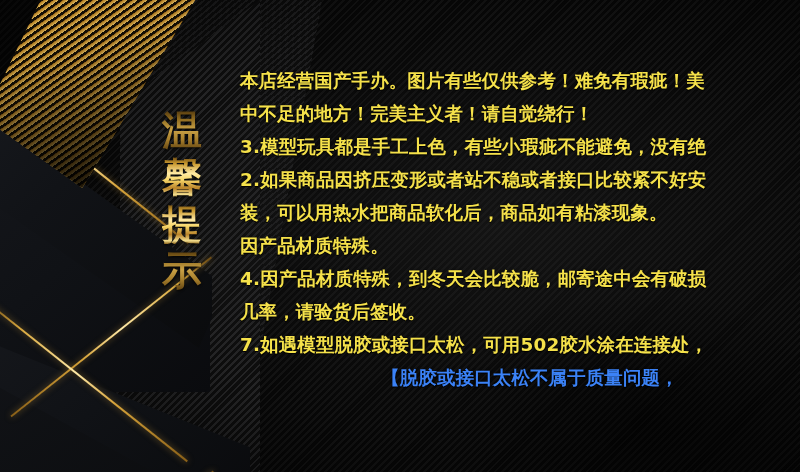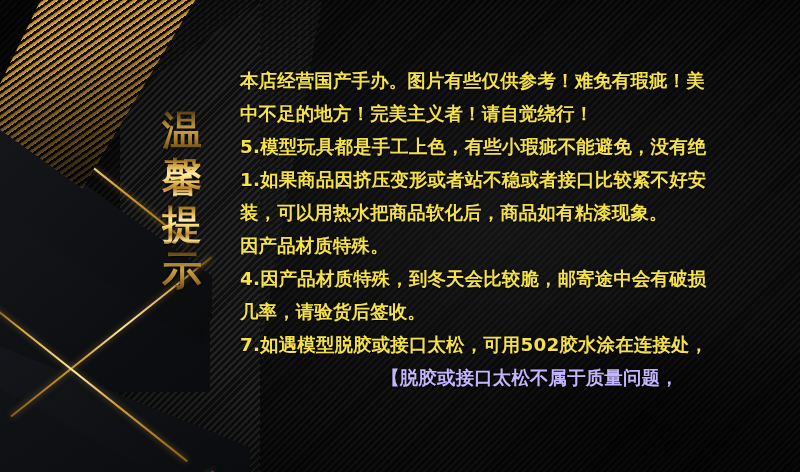--- a/index.html
+++ b/index.html
@@ -248,21 +248,21 @@
     line-height: 29px;
     font-weight: 700;
     color: #f5e14a;
     letter-spacing: .2px;
     text-shadow:
       0 1px 0 rgba(0,0,0,0.9),
       0 0 3px rgba(0,0,0,0.75);
     word-break: break-all;
   }
   .copy p.red {
-    color: #c4b5fd;
+    color: #3b82f6;
     text-align: center;
     padding-left: 36px;
     text-shadow:
       0 1px 0 rgba(0,0,0,0.95),
       0 0 3px rgba(0,0,0,0.8);
   }
 </style>
 </head>
 <body>
 
@@ -292,23 +292,23 @@
     <div class="ch dim">温</div>
     <div class="ch">馨</div>
     <div class="ch">提</div>
     <div class="ch dim">示</div>
   </div>
 
   <div class="copy">
     <p>本店经营国产手办。图片有些仅供参考！难免有瑕疵！美</p>
     <p>中不足的地方！完美主义者！请自觉绕行！</p>
 
-    <p>5.模型玩具都是手工上色，有些小瑕疵不能避免，没有绝</p>
-
-    <p>1.如果商品因挤压变形或者站不稳或者接口比较紧不好安</p>
+    <p>3.模型玩具都是手工上色，有些小瑕疵不能避免，没有绝</p>
+
+    <p>2.如果商品因挤压变形或者站不稳或者接口比较紧不好安</p>
     <p>装，可以用热水把商品软化后，商品如有粘漆现象。</p>
 
     <p>因产品材质特殊。</p>
 
     <p>4.因产品材质特殊，到冬天会比较脆，邮寄途中会有破损</p>
     <p>几率，请验货后签收。</p>
 
     <p>7.如遇模型脱胶或接口太松，可用502胶水涂在连接处，</p>
 
     <p class="red">【脱胶或接口太松不属于质量问题，</p>

